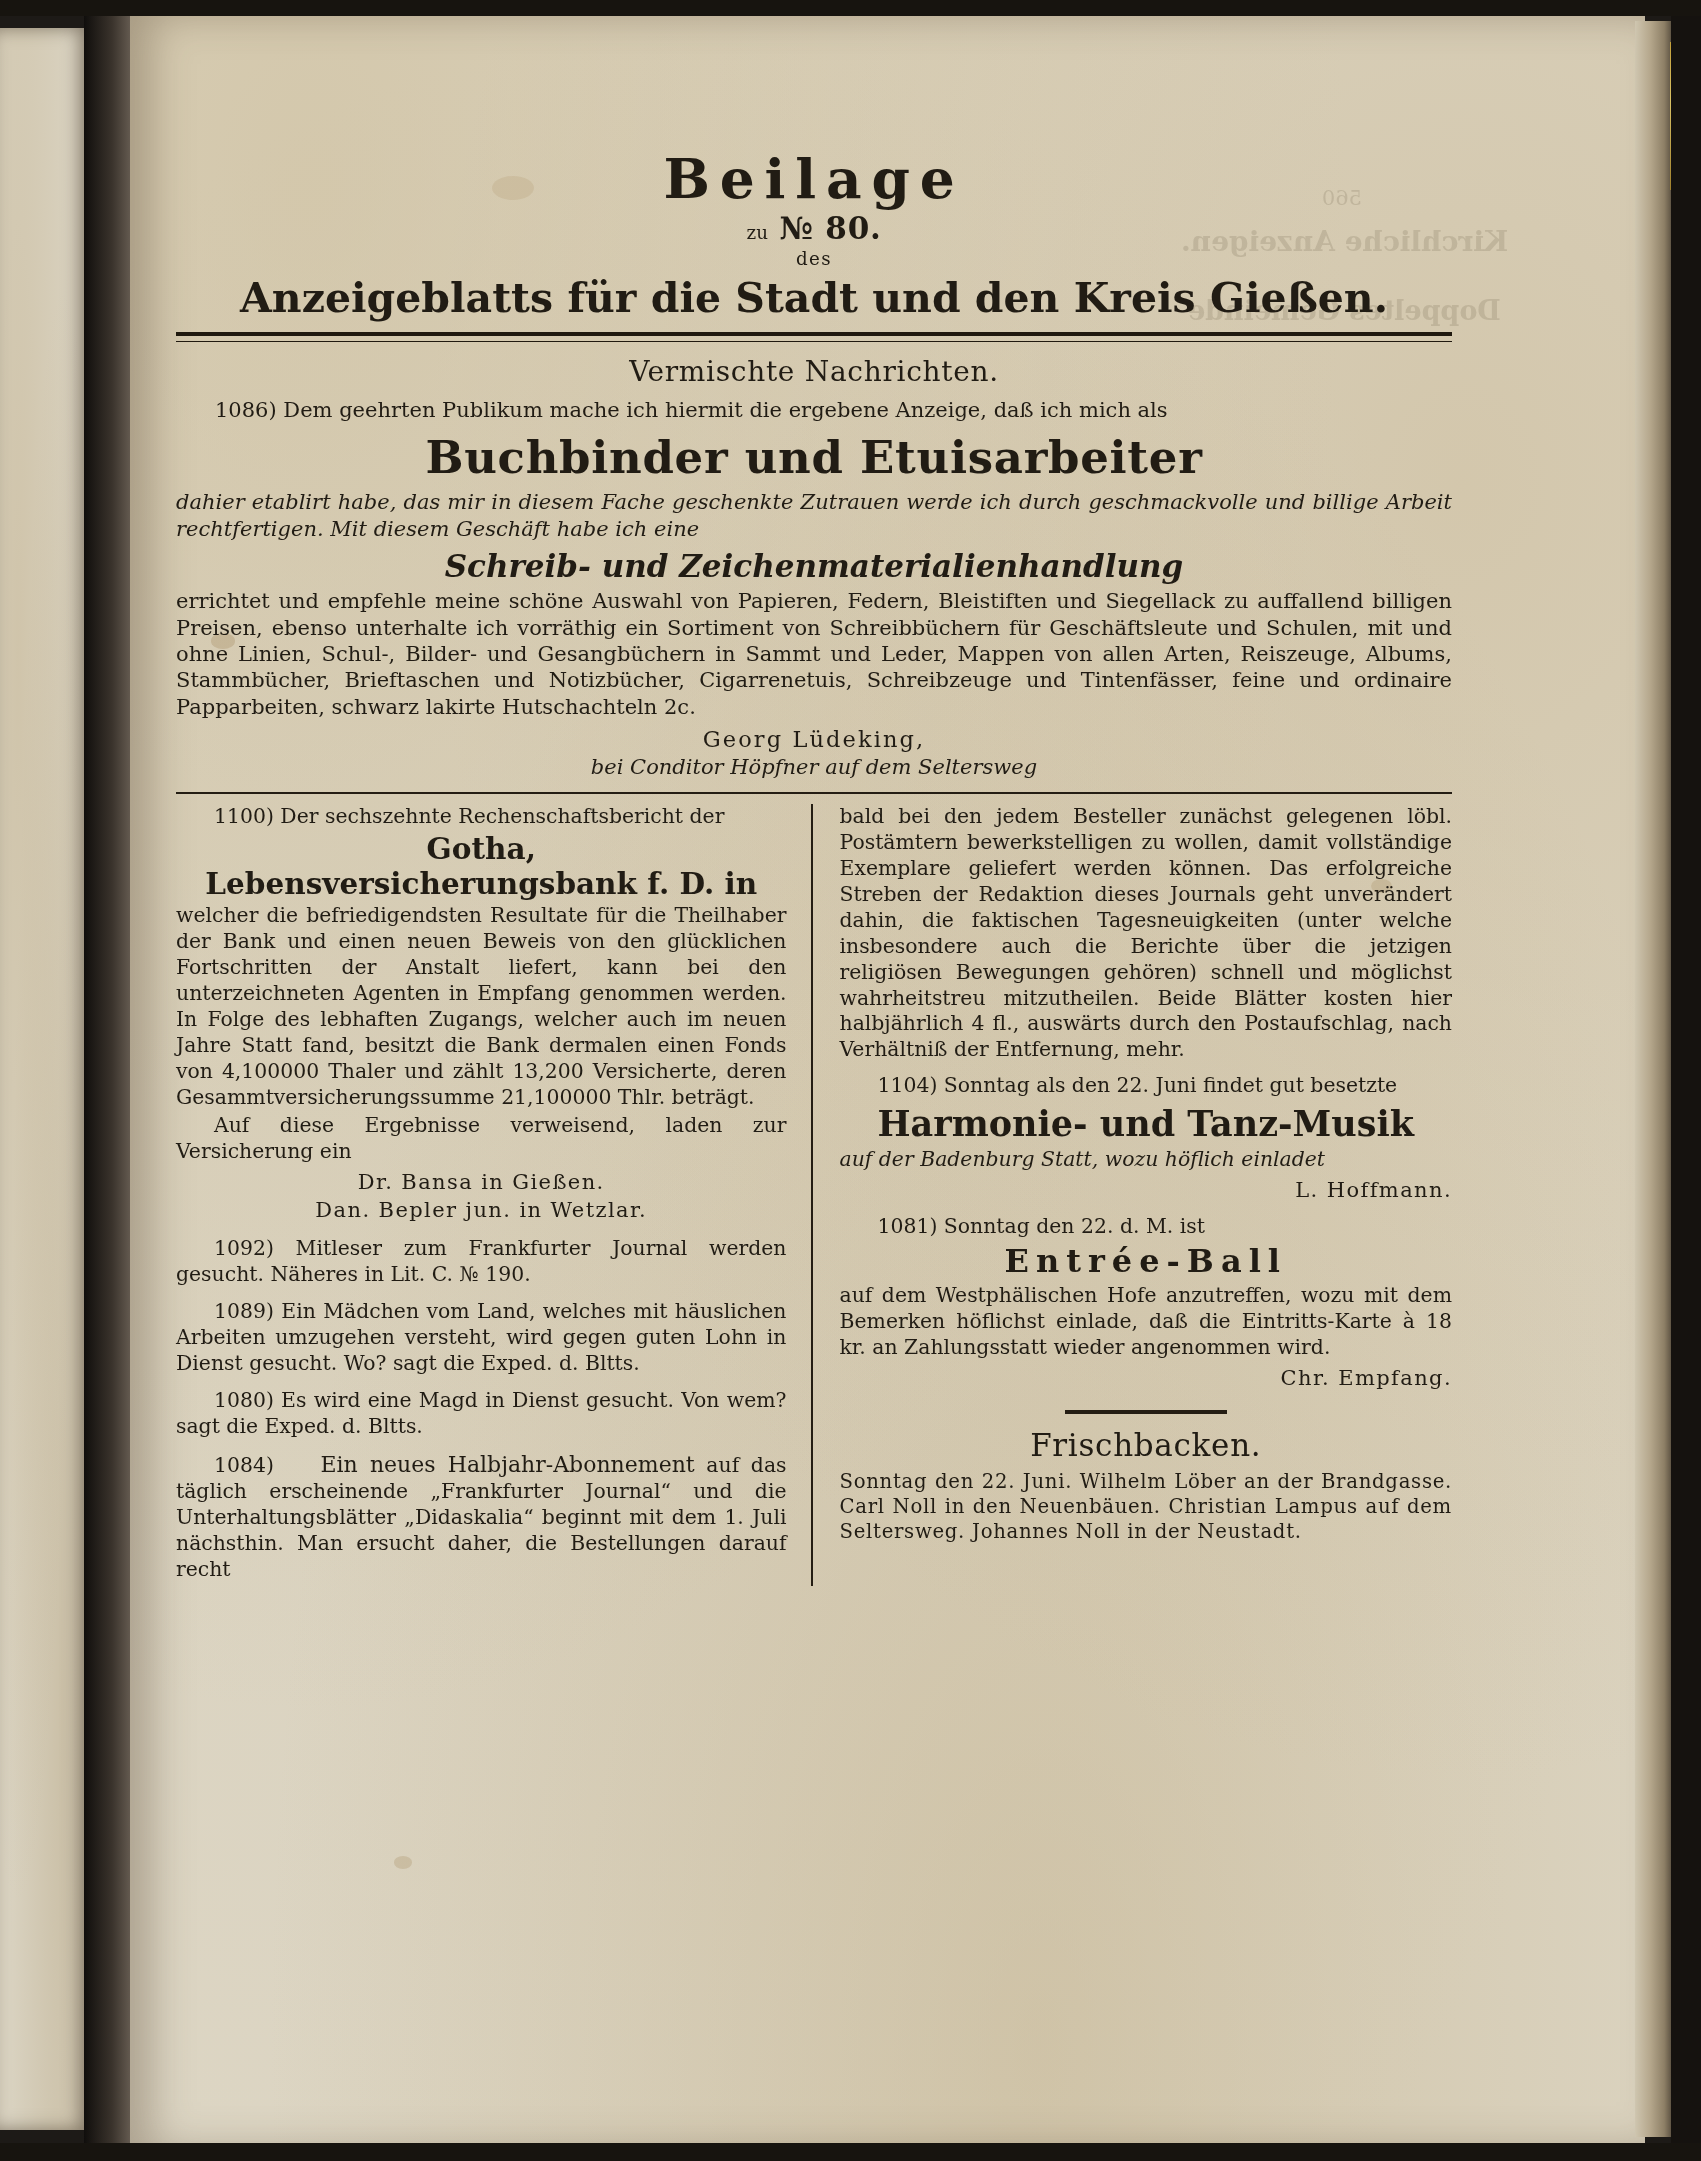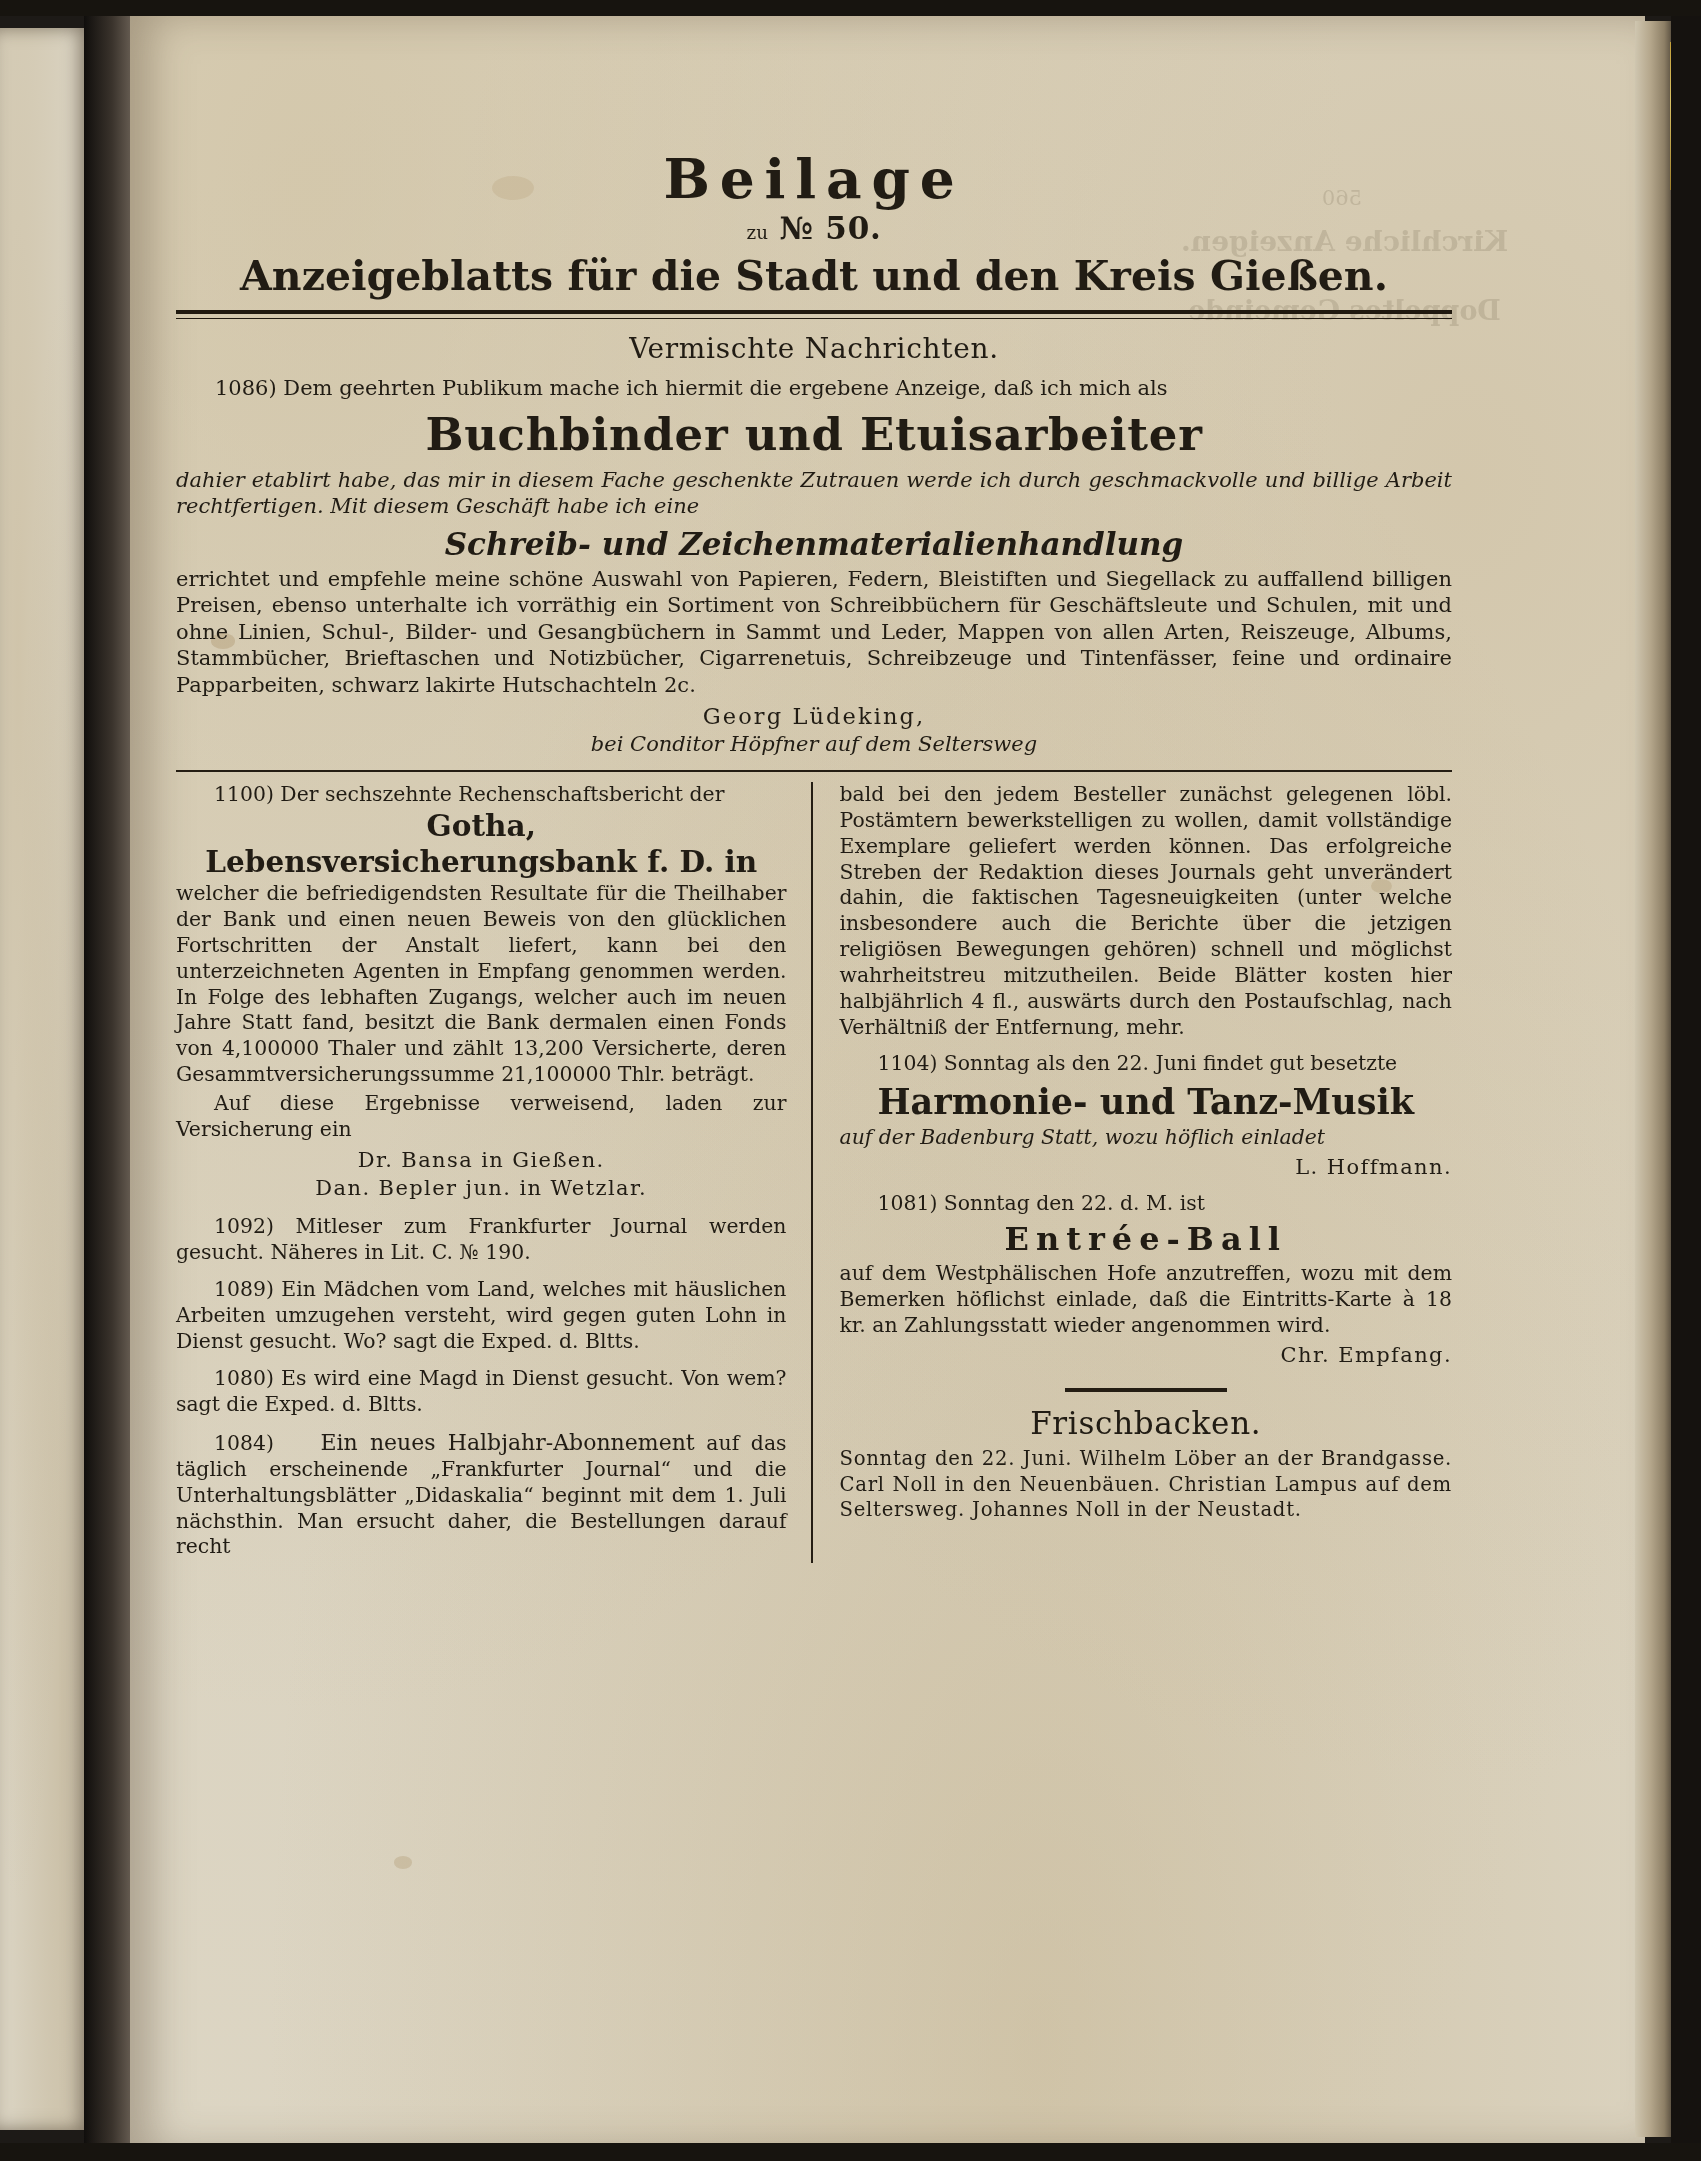--- a/index.html
+++ b/index.html
@@ -272,22 +272,23 @@
   <div class="spot" style="left:1371px; top:879px; width:21px; height:14px; background:rgba(150,120,70,0.2);"></div>
   <div class="spot" style="left:492px; top:176px; width:42px; height:24px; background:rgba(160,130,80,0.16);"></div>
 </div>
 
 <div class="content">
 
   <div class="masthead">
     <div class="beilage">Beilage</div>
     <div class="zu-no">
       <span class="small">zu</span>
-      <span>№ 50.</span>
+      <span>№ 80.</span>
     </div>
+    <div class="des">des</div>
     <div class="title-main">Anzeigeblatts für die Stadt und den Kreis Gießen.</div>
   </div>
 
   <div class="rule-double"></div>
 
   <div class="section-head">Vermischte Nachrichten.</div>
 
   <div>
     <p class="para indent">
       <span class="adnum">1086)</span>

